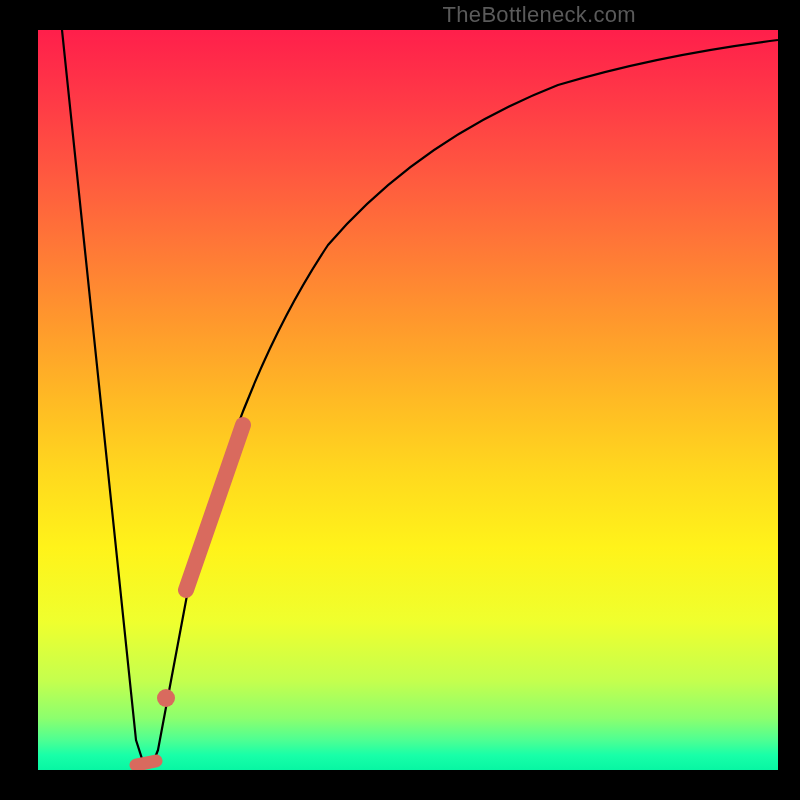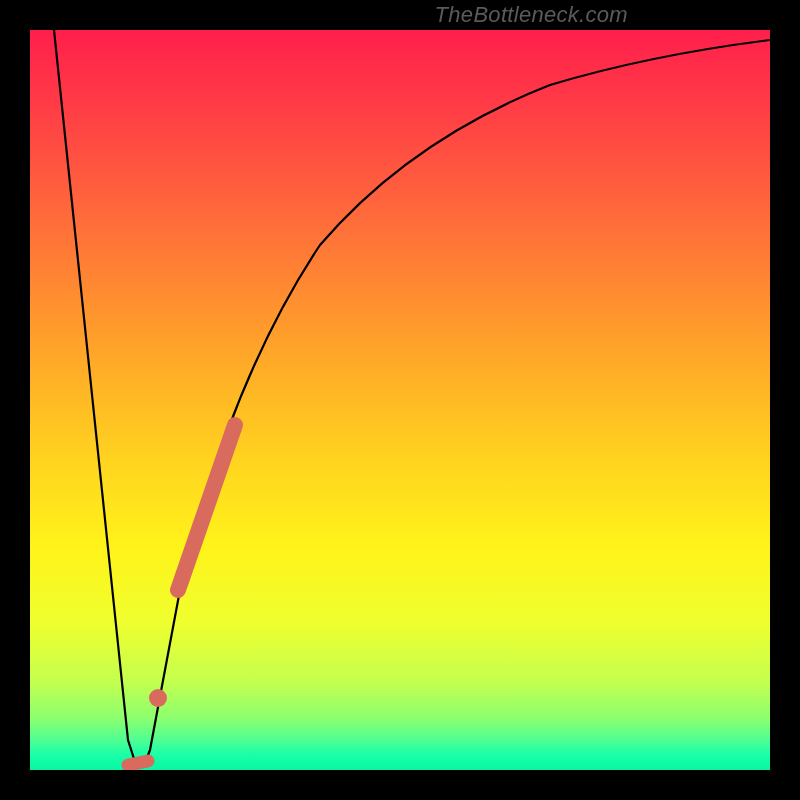--- a/index.html
+++ b/index.html
@@ -6,26 +6,25 @@
     margin: 0;
     padding: 0;
     width: 800px;
     height: 800px;
     overflow: hidden;
     background: #000;
     font-family: Arial, Helvetica, sans-serif;
   }
   .frame {
     position: absolute;
-    left: 0;
+    left: 8px;
     top: 0;
     width: 634px;
     height: 800px;
     background: #000;
-    font-style: italic;
   }
   .plot {
     position: absolute;
     left: 30px;
     top: 30px;
     width: 740px;
     height: 740px;
     background: linear-gradient(
       to bottom,
       #ff1f4b 0%,

